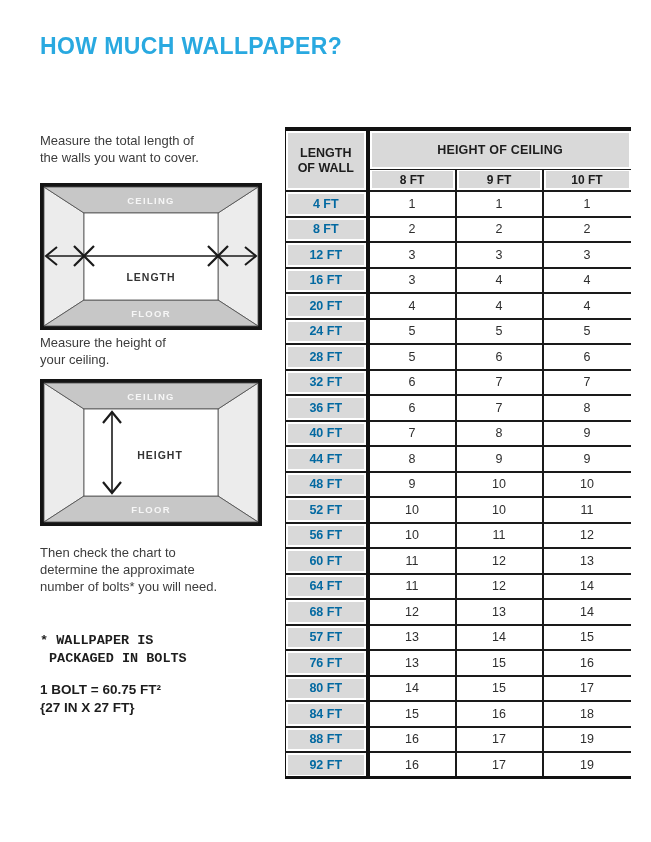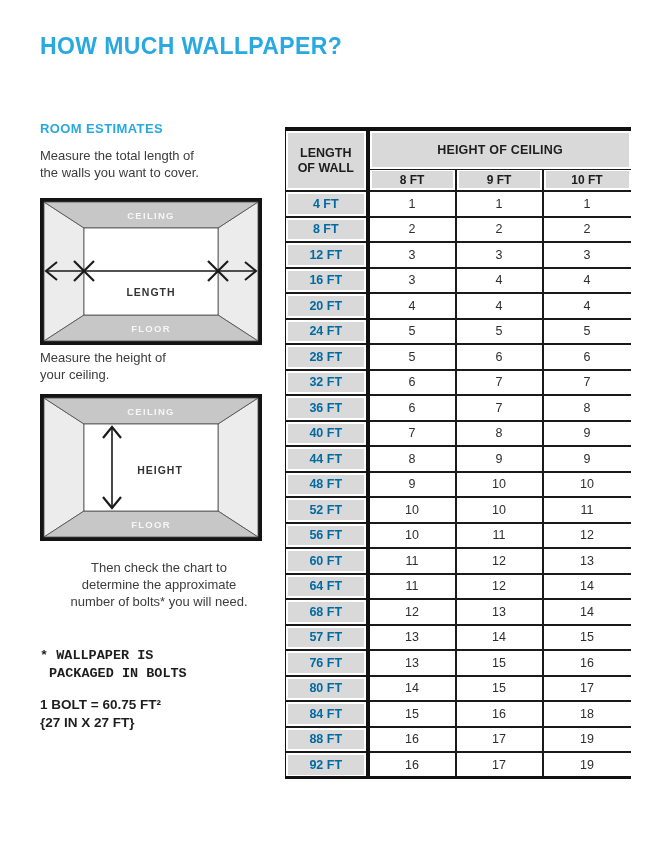--- a/index.html
+++ b/index.html
@@ -41,21 +41,21 @@
     margin-top: 11px;
     font-size: 13px;
     line-height: 1.32;
     color: #3c3c3c;
     white-space: pre-line;
   }
   .room-svg { display: block; width: 222px; height: 147px; }
   .svg-1 { margin-top: 17px; }
   .svg-2 { margin-top: 10px; }
   .mt15 { margin-top: 4px; }
-  .mt18 { margin-top: 18px; text-align: center; }
+  .mt18 { margin-top: 18px; }
   .footnote {
     margin-top: 37px;
     font-size: 13.5px;
     font-weight: bold;
     line-height: 1.32;
     color: #1d1d1d;
     font-family: Liberation Mono, monospace;
   }
   .footnote .indent { padding-left: 9px; }
   .bolt-info {
@@ -132,21 +132,20 @@
 </style>
 </head>
 <body>
 
 <div class="page">
 
   <h1 class="page-title">HOW MUCH WALLPAPER?</h1>
 
   <div class="left-col">
 
-    <h2 class="section-heading">ROOM ESTIMATES</h2>
 
     <p class="step-text">Measure the total length of
 the walls you want to cover.</p>
 
     <svg class="room-svg svg-1" viewBox="0 0 222 147">
       <rect x="2" y="2" width="218" height="143" fill="#ffffff" stroke="#141414" stroke-width="4"></rect>
       <polygon points="4,4 44,30 44,117 4,143" fill="#ececec" stroke="#4a4a4a" stroke-width="0.8"></polygon>
       <polygon points="218,4 178,30 178,117 218,143" fill="#ececec" stroke="#4a4a4a" stroke-width="0.8"></polygon>
       <polygon points="4,4 218,4 178,30 44,30" fill="#c7c7c7" stroke="#4a4a4a" stroke-width="0.8"></polygon>
       <polygon points="4,143 218,143 178,117 44,117" fill="#c7c7c7" stroke="#4a4a4a" stroke-width="0.8"></polygon>

